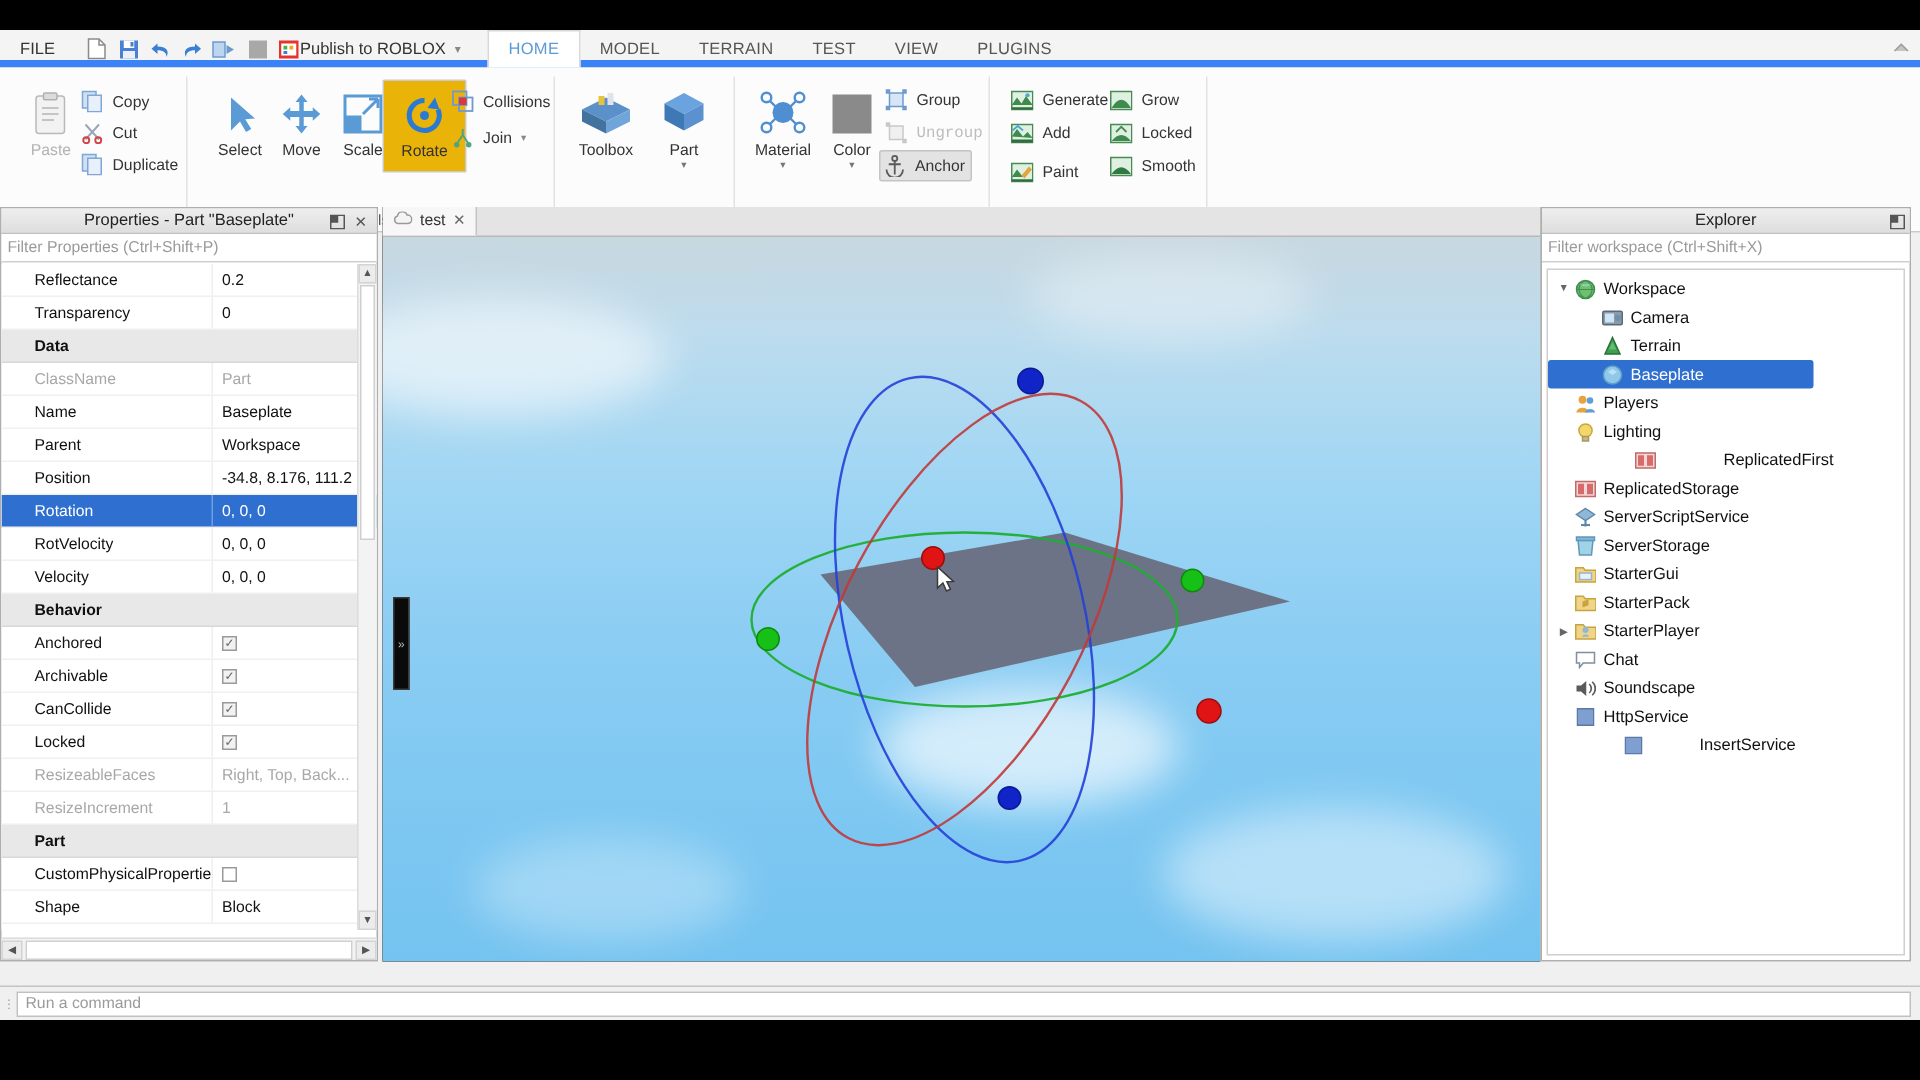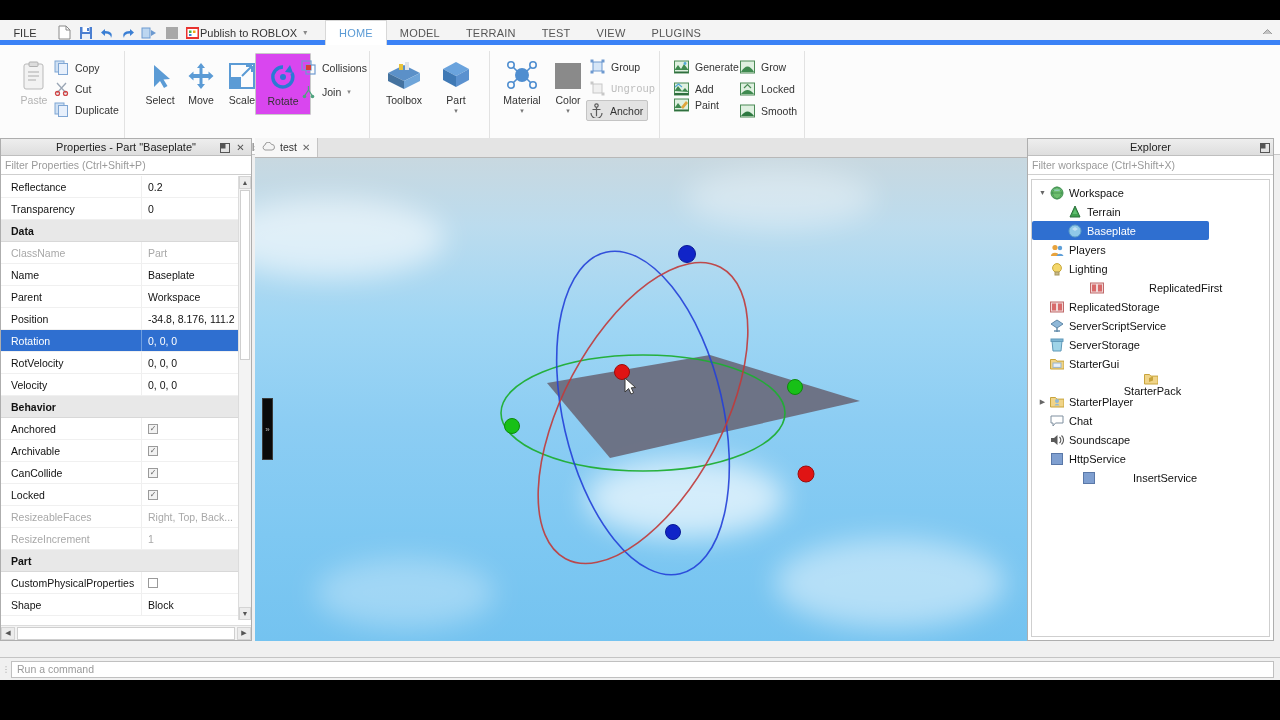--- a/index.html
+++ b/index.html
@@ -40,21 +40,21 @@
                  font-size:10px; color:#555; }
   .gsep { position:absolute; top:6px; width:1px; height:92px; background:#e2e2e2; }
   .dialog-launcher { position:absolute; bottom:3px; right:4px; width:9px; height:9px;
                      color:#9bb7d4; font-size:9px; }
 
   .bigbtn { position:absolute; display:flex; flex-direction:column; align-items:center;
             width:56px; }
   .bigbtn .ico { height:38px; display:flex; align-items:flex-end; justify-content:center; }
   .bigbtn .lbl { font-size:10.5px; color:#333; margin-top:3px; }
   .bigbtn .dd { font-size:7px; color:#777; line-height:6px; margin-top:2px; }
-  .bigbtn.sel { background:#d946ef; border:1px solid #c9c9c9; border-radius:1px; }
+  .bigbtn.sel { background:#eab308; border:1px solid #c9c9c9; border-radius:1px; }
   .bigbtn.disabled .lbl { color:#b3b3b3; }
 
   .smallbtn { position:absolute; display:flex; align-items:center; height:21px; }
   .smallbtn .ico { width:19px; height:19px; display:flex; align-items:center; justify-content:center; }
   .smallbtn .lbl { font-size:10.5px; color:#333; margin-left:4px; }
   .smallbtn.disabled .lbl { color:#bdbdbd;font-family:Liberation Mono, monospace; }
   .smallbtn.sel { background:#e3e3e3; border:1px solid #c4c4c4; border-radius:2px; padding-right:4px;}
   .smallbtn .dd { font-size:7px; color:#888; margin-left:6px; }
 
   
@@ -67,21 +67,21 @@
            align-items:center; justify-content:center; color:#555; font-size:10px; }
   .filterbox { height:19px; border-bottom:1px solid #cfcfcf; background:#fff;
                display:flex; align-items:center; padding-left:4px;
                font-size:10.5px; color:#9a9a9a; }
 
   
   .props { position:absolute; left:0; top:37px; right:0; bottom:20px; overflow:hidden;
            background:#fff; }
   .prow { height:22px; display:flex; align-items:center; border-bottom:1px solid #f0f0f0;
           position:relative; }
-  .prow .pname { width:140px; padding-left:10px; font-size:10.5px; color:#111;
+  .prow .pname { width:140px; padding-left:22px; font-size:10.5px; color:#111;
                  white-space:nowrap; overflow:hidden; }
   .prow .pval { flex:1; padding-left:6px; font-size:10.5px; color:#111;
                 border-left:1px solid #efefef; height:100%; display:flex; align-items:center;
                 white-space:nowrap; overflow:hidden; }
   .prow.cat { background:#e8e8e8; border-bottom:1px solid #d8d8d8; }
   .prow.cat .pname { font-weight:bold; width:100%; border:0; }
   .prow.dim .pname, .prow.dim .pval { color:#a8a8a8; }
   .prow.sel { background:#2f6fd0; }
   .prow.sel .pname, .prow.sel .pval { color:#fff; }
   .prow.sel .pval { border-left:1px solid #6f9fe0; }
@@ -430,21 +430,21 @@
         <div class="ico">
           <svg width="15" height="14" viewBox="0 0 15 14">
               <rect x="0.5" y="1" width="14" height="12" fill="#dff0e0" stroke="#4a8a55"></rect>
               <path d="M0.5 9 L4 4 L8 9 L11 6 L14.5 10 Z" fill="#3f8a4f"></path>
               <path d="M0.5 11 h14 v2 h-14z" fill="#2f6f3f"></path>
               <path d="M1 5 L4.5 2 L8 5" fill="none" stroke="#4fa7d8" stroke-width="1.2"></path>
             </svg>
         </div>
         <div class="lbl">Add</div>
       </div>
-      <div class="smallbtn" style="left:12px; top:49px">
+      <div class="smallbtn" style="left:12px; top:59px">
         <div class="ico">
           <svg width="15" height="14" viewBox="0 0 15 14">
               <rect x="0.5" y="1" width="14" height="12" fill="#dff0e0" stroke="#4a8a55"></rect>
               <path d="M0.5 10 L4 5 L8 10 Z" fill="#3f8a4f"></path>
               <path d="M0.5 11.5 h14 v1.5 h-14z" fill="#2f6f3f"></path>
               <path d="M7 9 L12 3 l2 2 -5 6 z" fill="#e0a63c"></path>
             </svg>
         </div>
         <div class="lbl">Paint</div>
       </div>
@@ -661,20 +661,31 @@
               <circle cx="7" cy="7" r="6" fill="#6fbf6f" stroke="#3f8f4f"></circle>
               <path d="M1 7h12M7 1a9 7 0 0 1 0 12a9 7 0 0 1 0-12" fill="none" stroke="#3f8f4f" stroke-width=".8"></path>
               <path d="M3 3.5 a6 6 0 0 0 8 0" fill="#a8d8f0" opacity=".6"></path>
             </svg>
           </div>
           <div>Workspace</div>
         </div>
         <div class="titem" style="padding-left: 22px;">
           <div class="arrow"></div>
           <div class="ico">
+            <svg width="14" height="12" viewBox="0 0 14 12">
+              <rect x="0.5" y="1.5" width="13" height="9" rx="1" fill="#8a9aaa" stroke="#5a6a7a"></rect>
+              <rect x="2" y="3" width="6" height="6" fill="#cfe4f5"></rect>
+              <circle cx="10.5" cy="6" r="2" fill="#6f8fa8"></circle>
+            </svg>
+          </div>
+          <div>Camera</div>
+        </div>
+        <div class="titem" style="padding-left: 22px;">
+          <div class="arrow"></div>
+          <div class="ico">
             <svg width="14" height="14" viewBox="0 0 14 14">
               <path d="M7 1 L12 12 H2 Z" fill="#3f9f4f" stroke="#2a6f3a"></path>
               <path d="M7 4 L9.5 9 H4.5 Z" fill="#5fbf6f"></path>
             </svg>
           </div>
           <div>Terrain</div>
         </div>
         <div class="titem sel" style="padding-left: 22px;">
           <div class="arrow"></div>
           <div class="ico">
@@ -753,21 +764,21 @@
         <div class="titem" style="padding-left: 4px;">
           <div class="arrow"></div>
           <div class="ico">
             <svg width="14" height="12" viewBox="0 0 14 12">
               <path d="M0.5 1.5 h5 l1.3 1.6 h7.2 V11 H0.5 Z" fill="#f0d488" stroke="#c8a43c"></path>
               <rect x="3" y="5" width="8" height="4.4" fill="#e8f0f8" stroke="#9ab4c8"></rect>
             </svg>
           </div>
           <div>StarterGui</div>
         </div>
-        <div class="titem" style="padding-left: 4px; flex-direction: column;">
+        <div class="titem" style="padding-left: 4px;">
           <div class="arrow"></div>
           <div class="ico">
             <svg width="14" height="12" viewBox="0 0 14 12">
               <path d="M0.5 1.5 h5 l1.3 1.6 h7.2 V11 H0.5 Z" fill="#f0d488" stroke="#c8a43c"></path>
               <path d="M5 5 l4 -1.5 v4 L5 9z" fill="#c8a43c"></path>
             </svg>
           </div>
           <div>StarterPack</div>
         </div>
         <div class="titem" style="padding-left: 4px; text-align: center;">

